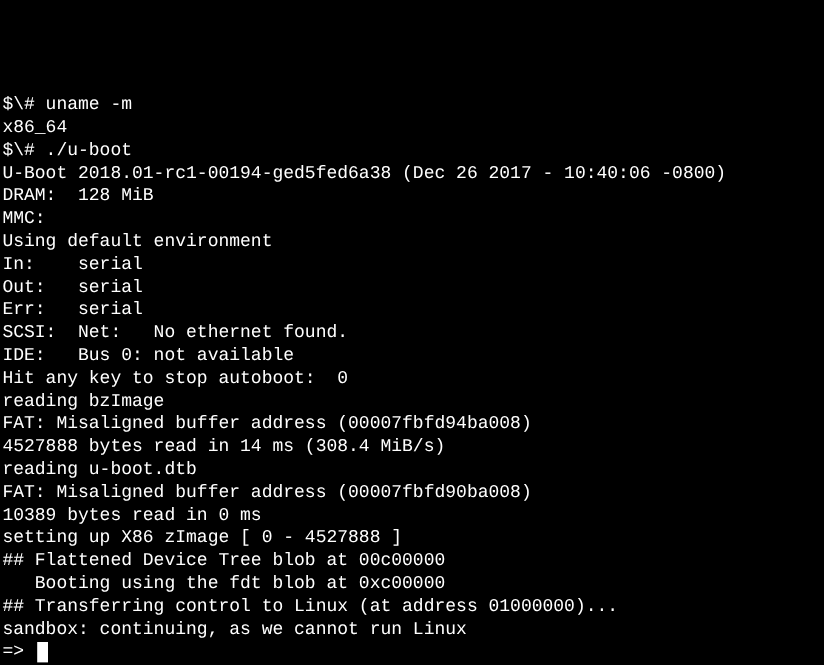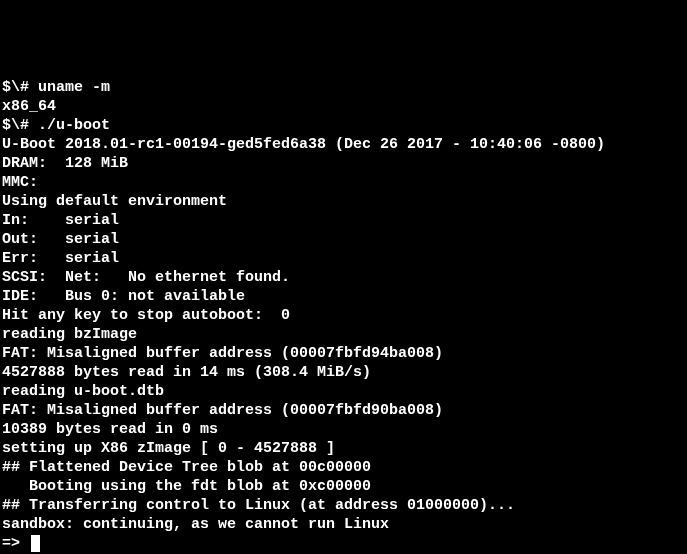--- a/index.html
+++ b/index.html
@@ -1,19 +1,18 @@
 <!DOCTYPE html>
 <html><head>
   <meta charset="utf-8">
   <style>
     * {
       margin: 0;
       padding: 0;
       box-sizing: border-box;
-      font-weight: bold;
     }
     body {
       background: #000;
       color: #fff;
       font-family: 'Consolas', 'Monaco', 'Courier New', monospace;
       font-size: 15px;
       line-height: 19px;
       padding: 2px;
       width: 687px;
       height: 554px;

